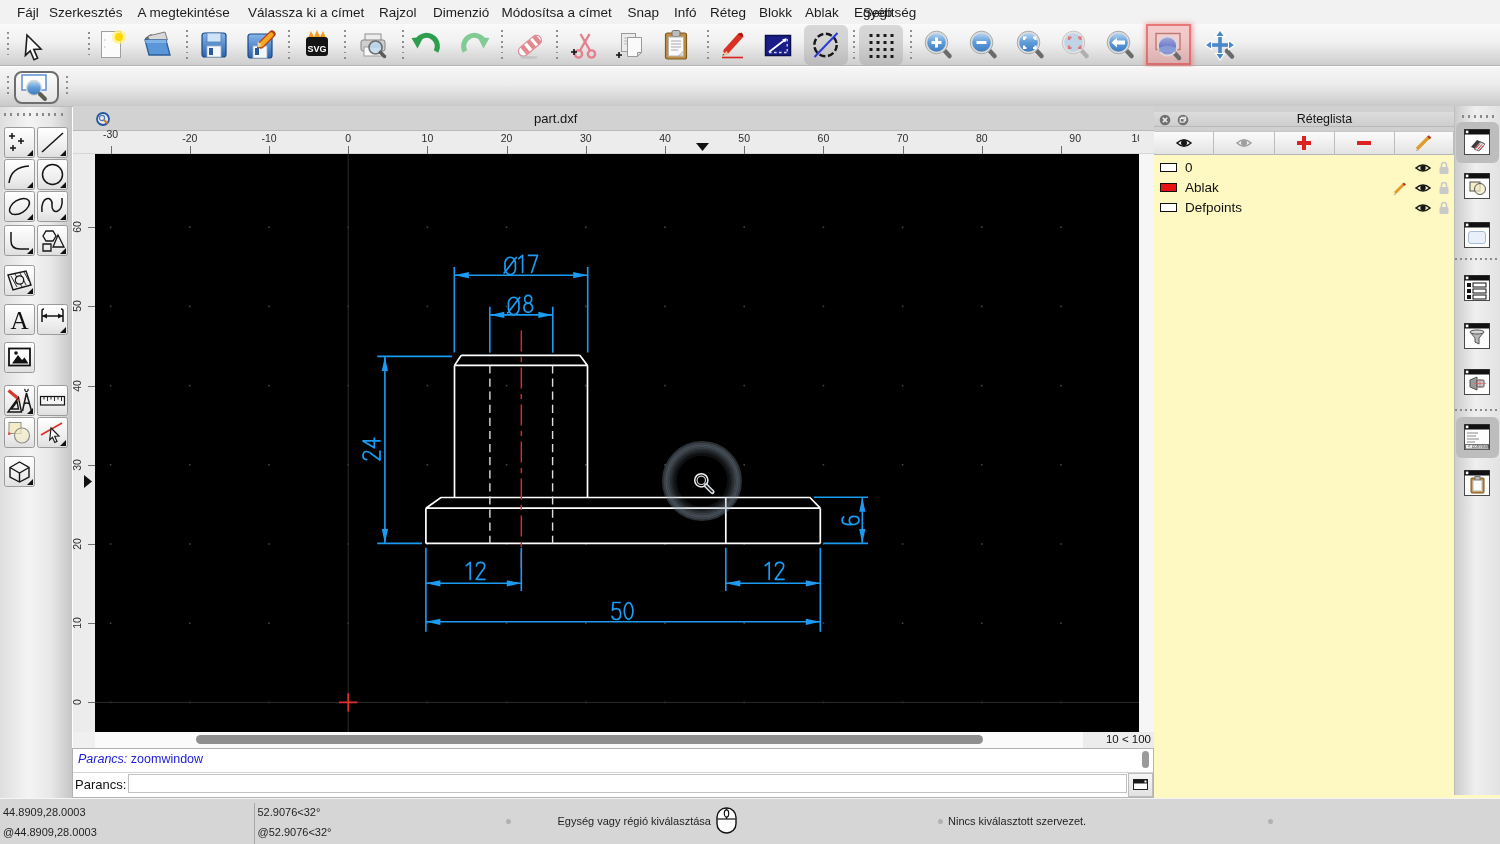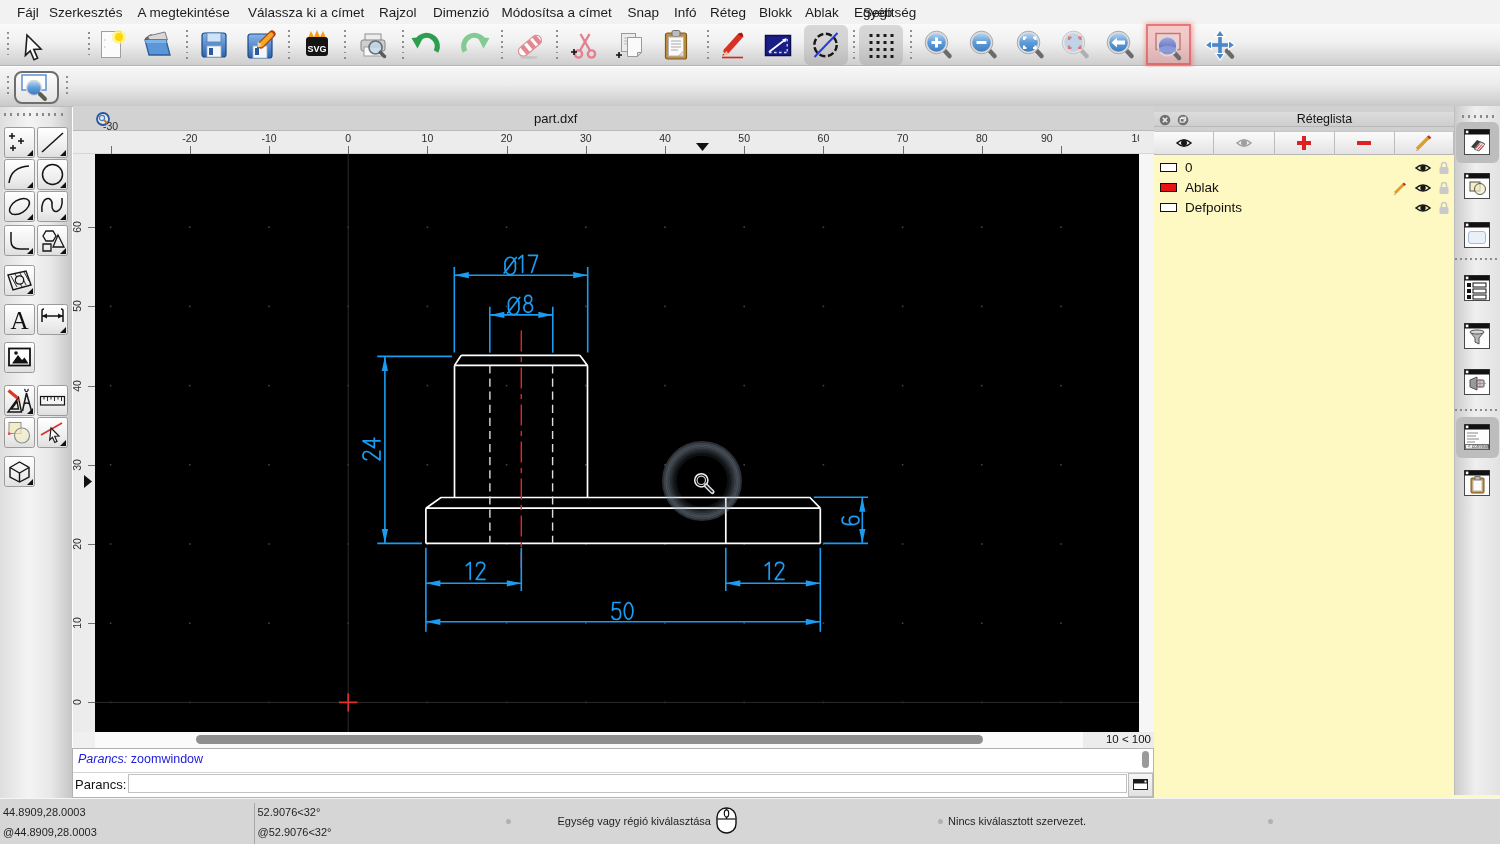--- a/index.html
+++ b/index.html
@@ -401,21 +401,21 @@
   <svg class="abs" style="left:96px;top:112px" width="14" height="14">
       <circle cx="7" cy="7" r="6" fill="#e8e8e8" stroke="#2456a0" stroke-width="1.8"></circle>
       <circle cx="6" cy="6" r="2.6" fill="none" stroke="#4a7abf" stroke-width="1.2"></circle>
       <line x1="8" y1="8" x2="11.5" y2="11.5" stroke="#c87820" stroke-width="2"></line>
     </svg>
   <div class="abs" style="left:534px;top:106px;width:200px;height:25px;line-height:26px;text-align:left;font-size:13px;color:#141414">part.dxf</div>
   <div class="abs" style="left:73px;top:131px;width:1081px;height:23px;background:#ececec;border-bottom:1px solid #d6d6d6"></div>
   <div class="abs" style="left:73px;top:154px;width:22px;height:578px;background:#ececec"></div>
   <div class="abs" style="left:1139px;top:154px;width:15px;height:578px;background:#f6f6f6"></div>
   <div class="abs" style="left:0;top:0;width:1139px;height:154px;overflow:hidden">
-      <div class="rul" style="left:90.6px;top:120px;width:40px;text-align:center">-30</div>
+      <div class="rul" style="left:90.6px;top:128px;width:40px;text-align:center">-30</div>
       <div class="abs" style="left:110.6px;top:146px;width:1px;height:8px;background:#6f6f6f"></div>
       <div class="rul" style="left:169.8px;top:132px;width:40px;text-align:center">-20</div>
       <div class="abs" style="left:189.8px;top:146px;width:1px;height:8px;background:#6f6f6f"></div>
       <div class="rul" style="left:249.0px;top:132px;width:40px;text-align:center">-10</div>
       <div class="abs" style="left:269.0px;top:146px;width:1px;height:8px;background:#6f6f6f"></div>
       <div class="rul" style="left:328.2px;top:132px;width:40px;text-align:center">0</div>
       <div class="abs" style="left:348.2px;top:146px;width:1px;height:8px;background:#6f6f6f"></div>
       <div class="rul" style="left:407.4px;top:132px;width:40px;text-align:center">10</div>
       <div class="abs" style="left:427.4px;top:146px;width:1px;height:8px;background:#6f6f6f"></div>
       <div class="rul" style="left:486.6px;top:132px;width:40px;text-align:center">20</div>
@@ -425,21 +425,21 @@
       <div class="rul" style="left:645.0px;top:132px;width:40px;text-align:center">40</div>
       <div class="abs" style="left:665.0px;top:146px;width:1px;height:8px;background:#6f6f6f"></div>
       <div class="rul" style="left:724.2px;top:132px;width:40px;text-align:center">50</div>
       <div class="abs" style="left:744.2px;top:146px;width:1px;height:8px;background:#6f6f6f"></div>
       <div class="rul" style="left:803.4px;top:132px;width:40px;text-align:center">60</div>
       <div class="abs" style="left:823.4px;top:146px;width:1px;height:8px;background:#6f6f6f"></div>
       <div class="rul" style="left:882.6px;top:132px;width:40px;text-align:center">70</div>
       <div class="abs" style="left:902.6px;top:146px;width:1px;height:8px;background:#6f6f6f"></div>
       <div class="rul" style="left:961.8px;top:132px;width:40px;text-align:center">80</div>
       <div class="abs" style="left:981.8px;top:146px;width:1px;height:8px;background:#6f6f6f"></div>
-      <div class="rul" style="left:1041.0px;top:132px;width:40px;text-align:left">90</div>
+      <div class="rul" style="left:1041.0px;top:132px;width:40px;text-align:right">90</div>
       <div class="abs" style="left:1061.0px;top:146px;width:1px;height:8px;background:#6f6f6f"></div>
       <div class="rul" style="left:1120.2px;top:132px;width:40px;text-align:center">100</div>
     </div>
   <svg class="abs" style="left:696px;top:143px" width="14" height="9">
       <path d="M0,0 H13 L6.5,8 Z" fill="#111"></path>
     </svg>
   <div class="rul" style="left:59px;top:694.4px;width:40px;height:16px;text-align:center;transform:rotate(-90deg);transform-origin:center">0</div>
     <div class="abs" style="left:88px;top:702.4px;width:7px;height:1px;background:#6f6f6f"></div>
     <div class="rul" style="left:59px;top:615.2px;width:40px;height:16px;text-align:center;transform:rotate(-90deg);transform-origin:center">10</div>
     <div class="abs" style="left:88px;top:623.2px;width:7px;height:1px;background:#6f6f6f"></div>

